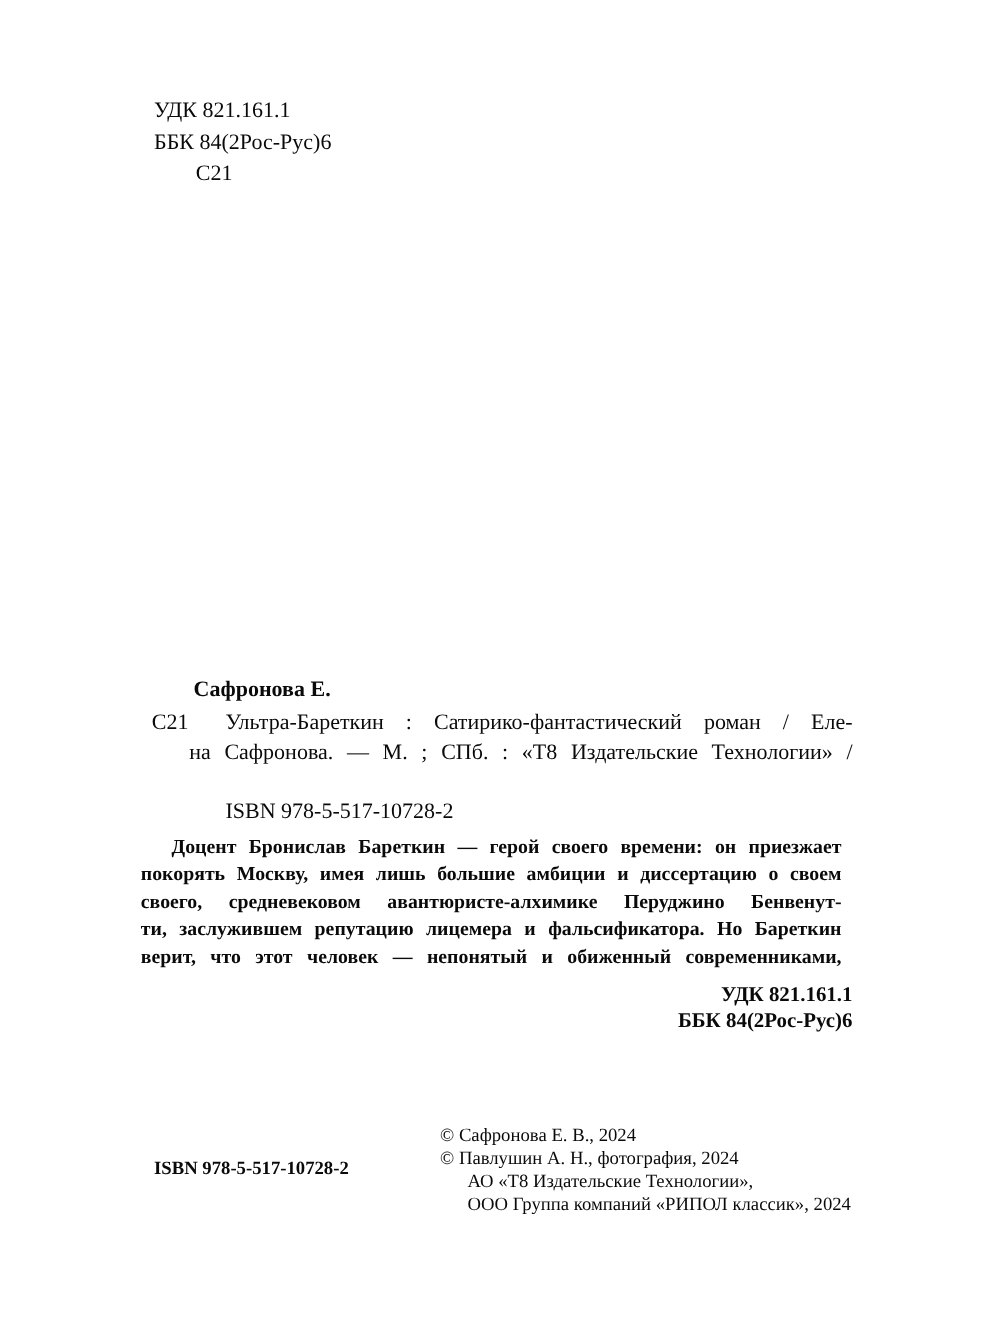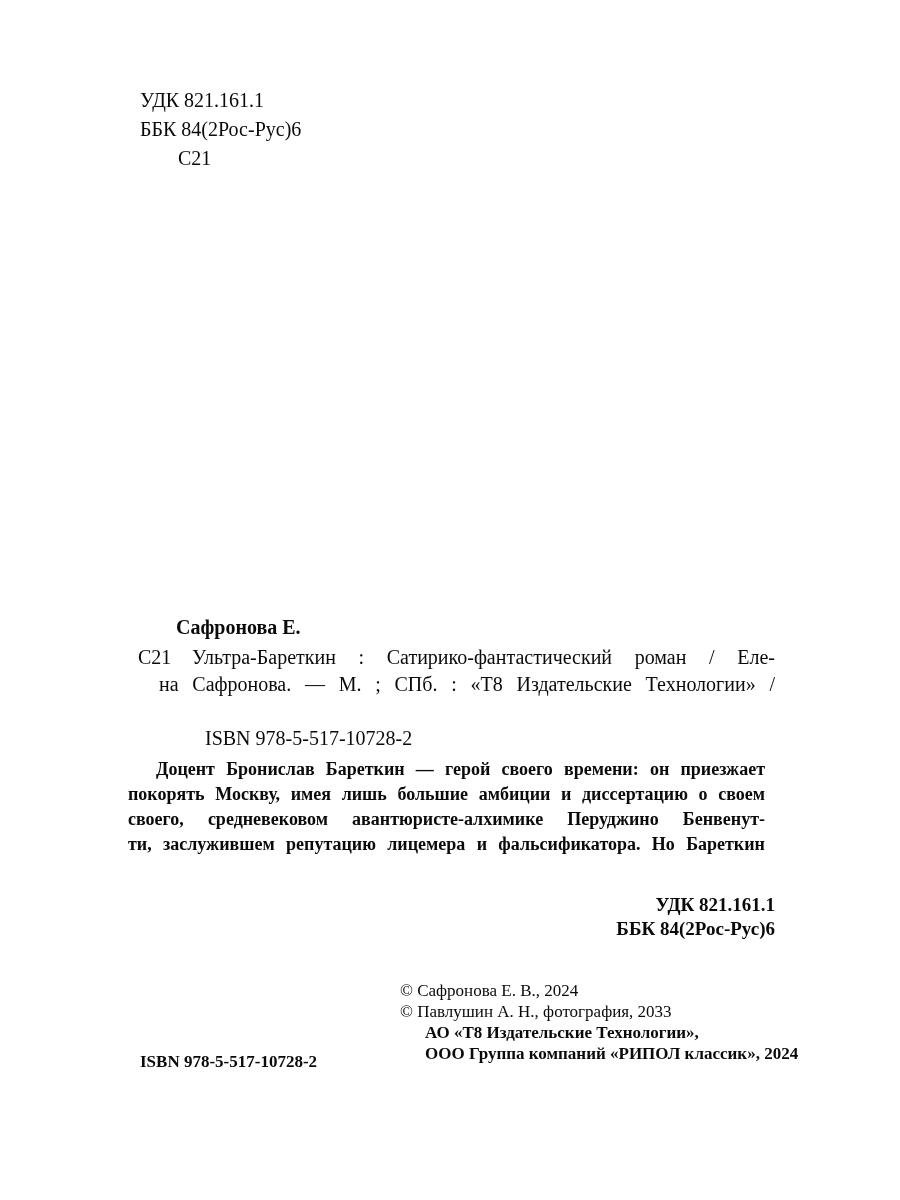--- a/index.html
+++ b/index.html
@@ -17,21 +17,21 @@
   
   .top-block { left: 140px; top: 86px; font-size: 20px; line-height: 29px; }
   .top-block .code-indent { margin-left: 38px; }
 
   
   .author-line { left: 176px; top: 616px; font-size: 20px; font-weight: bold; text-align: right; }
 
   
   .catalog-block { left: 138px; top: 644px; width: 637px; font-size: 20px; line-height: 27px; }
   .catalog-code { position: absolute; left: 0; top: 0; }
-  .bib { margin-left: 21px; }
+  .bib { margin-left: 34px; }
   .jline { text-align: justify; text-align-last: justify; }
   .bib .first { text-indent: 33px; }
 
   
   .isbn-mid { left: 205px; top: 727px; font-size: 20px; }
 
   
   .annotation-block {
     left: 128px; top: 757px; width: 637px;
     font-size: 18px; line-height: 25px; font-weight: bold;
@@ -39,22 +39,22 @@
   .annotation-block .first { text-indent: 28px; }
 
   
   .class-right {
     left: 138px; top: 893px; width: 637px;
     text-align: right; font-weight: bold;
     font-size: 19px; line-height: 24px;
   }
 
   
-  .copyright-block { left: 400px; top: 980px; font-size: 17px; line-height: 21px; }
-  .copyright-block .org { padding-left: 25px; font-weight: bold; }
+  .copyright-block { left: 400px; top: 1021px; font-size: 17px; line-height: 21px; }
+  .copyright-block .org { padding-left: 25px; }
 
   
   .isbn-bottom { left: 140px; top: 1052px; font-size: 17px; font-weight: bold; }
 </style>
 </head>
 <body>
 
 <div>
 
   <div class="abs top-block">
@@ -73,29 +73,30 @@
     </div>
   </div>
 
   <div class="abs isbn-mid">ISBN 978-5-517-10728-2</div>
 
   <div class="abs annotation-block">
     <div class="jline first">Доцент Бронислав Бареткин — герой своего времени: он приезжает</div>
     <div class="jline">покорять Москву, имея лишь большие амбиции и диссертацию о своем</div>
     <div class="jline">своего, средневековом авантюристе-алхимике Перуджино Бенвенут-</div>
     <div class="jline">ти, заслужившем репутацию лицемера и фальсификатора. Но Бареткин</div>
+    <div class="jline">верит, что этот человек — непонятый и обиженный современниками,</div>
   </div>
 
   <div class="abs class-right">
     <div>УДК 821.161.1</div>
     <div>ББК 84(2Рос-Рус)6</div>
   </div>
 
   <div class="abs copyright-block">
     <div>© Сафронова Е. В., 2024</div>
-    <div>© Павлушин А. Н., фотография, 2033</div>
+    <div>© Павлушин А. Н., фотография, 2024</div>
     <div class="org">АО «Т8 Издательские Технологии»,</div>
     <div class="org">ООО Группа компаний «РИПОЛ классик», 2024</div>
   </div>
 
   <div class="abs isbn-bottom">ISBN 978-5-517-10728-2</div>
 
 </div>
 
 </body></html>

